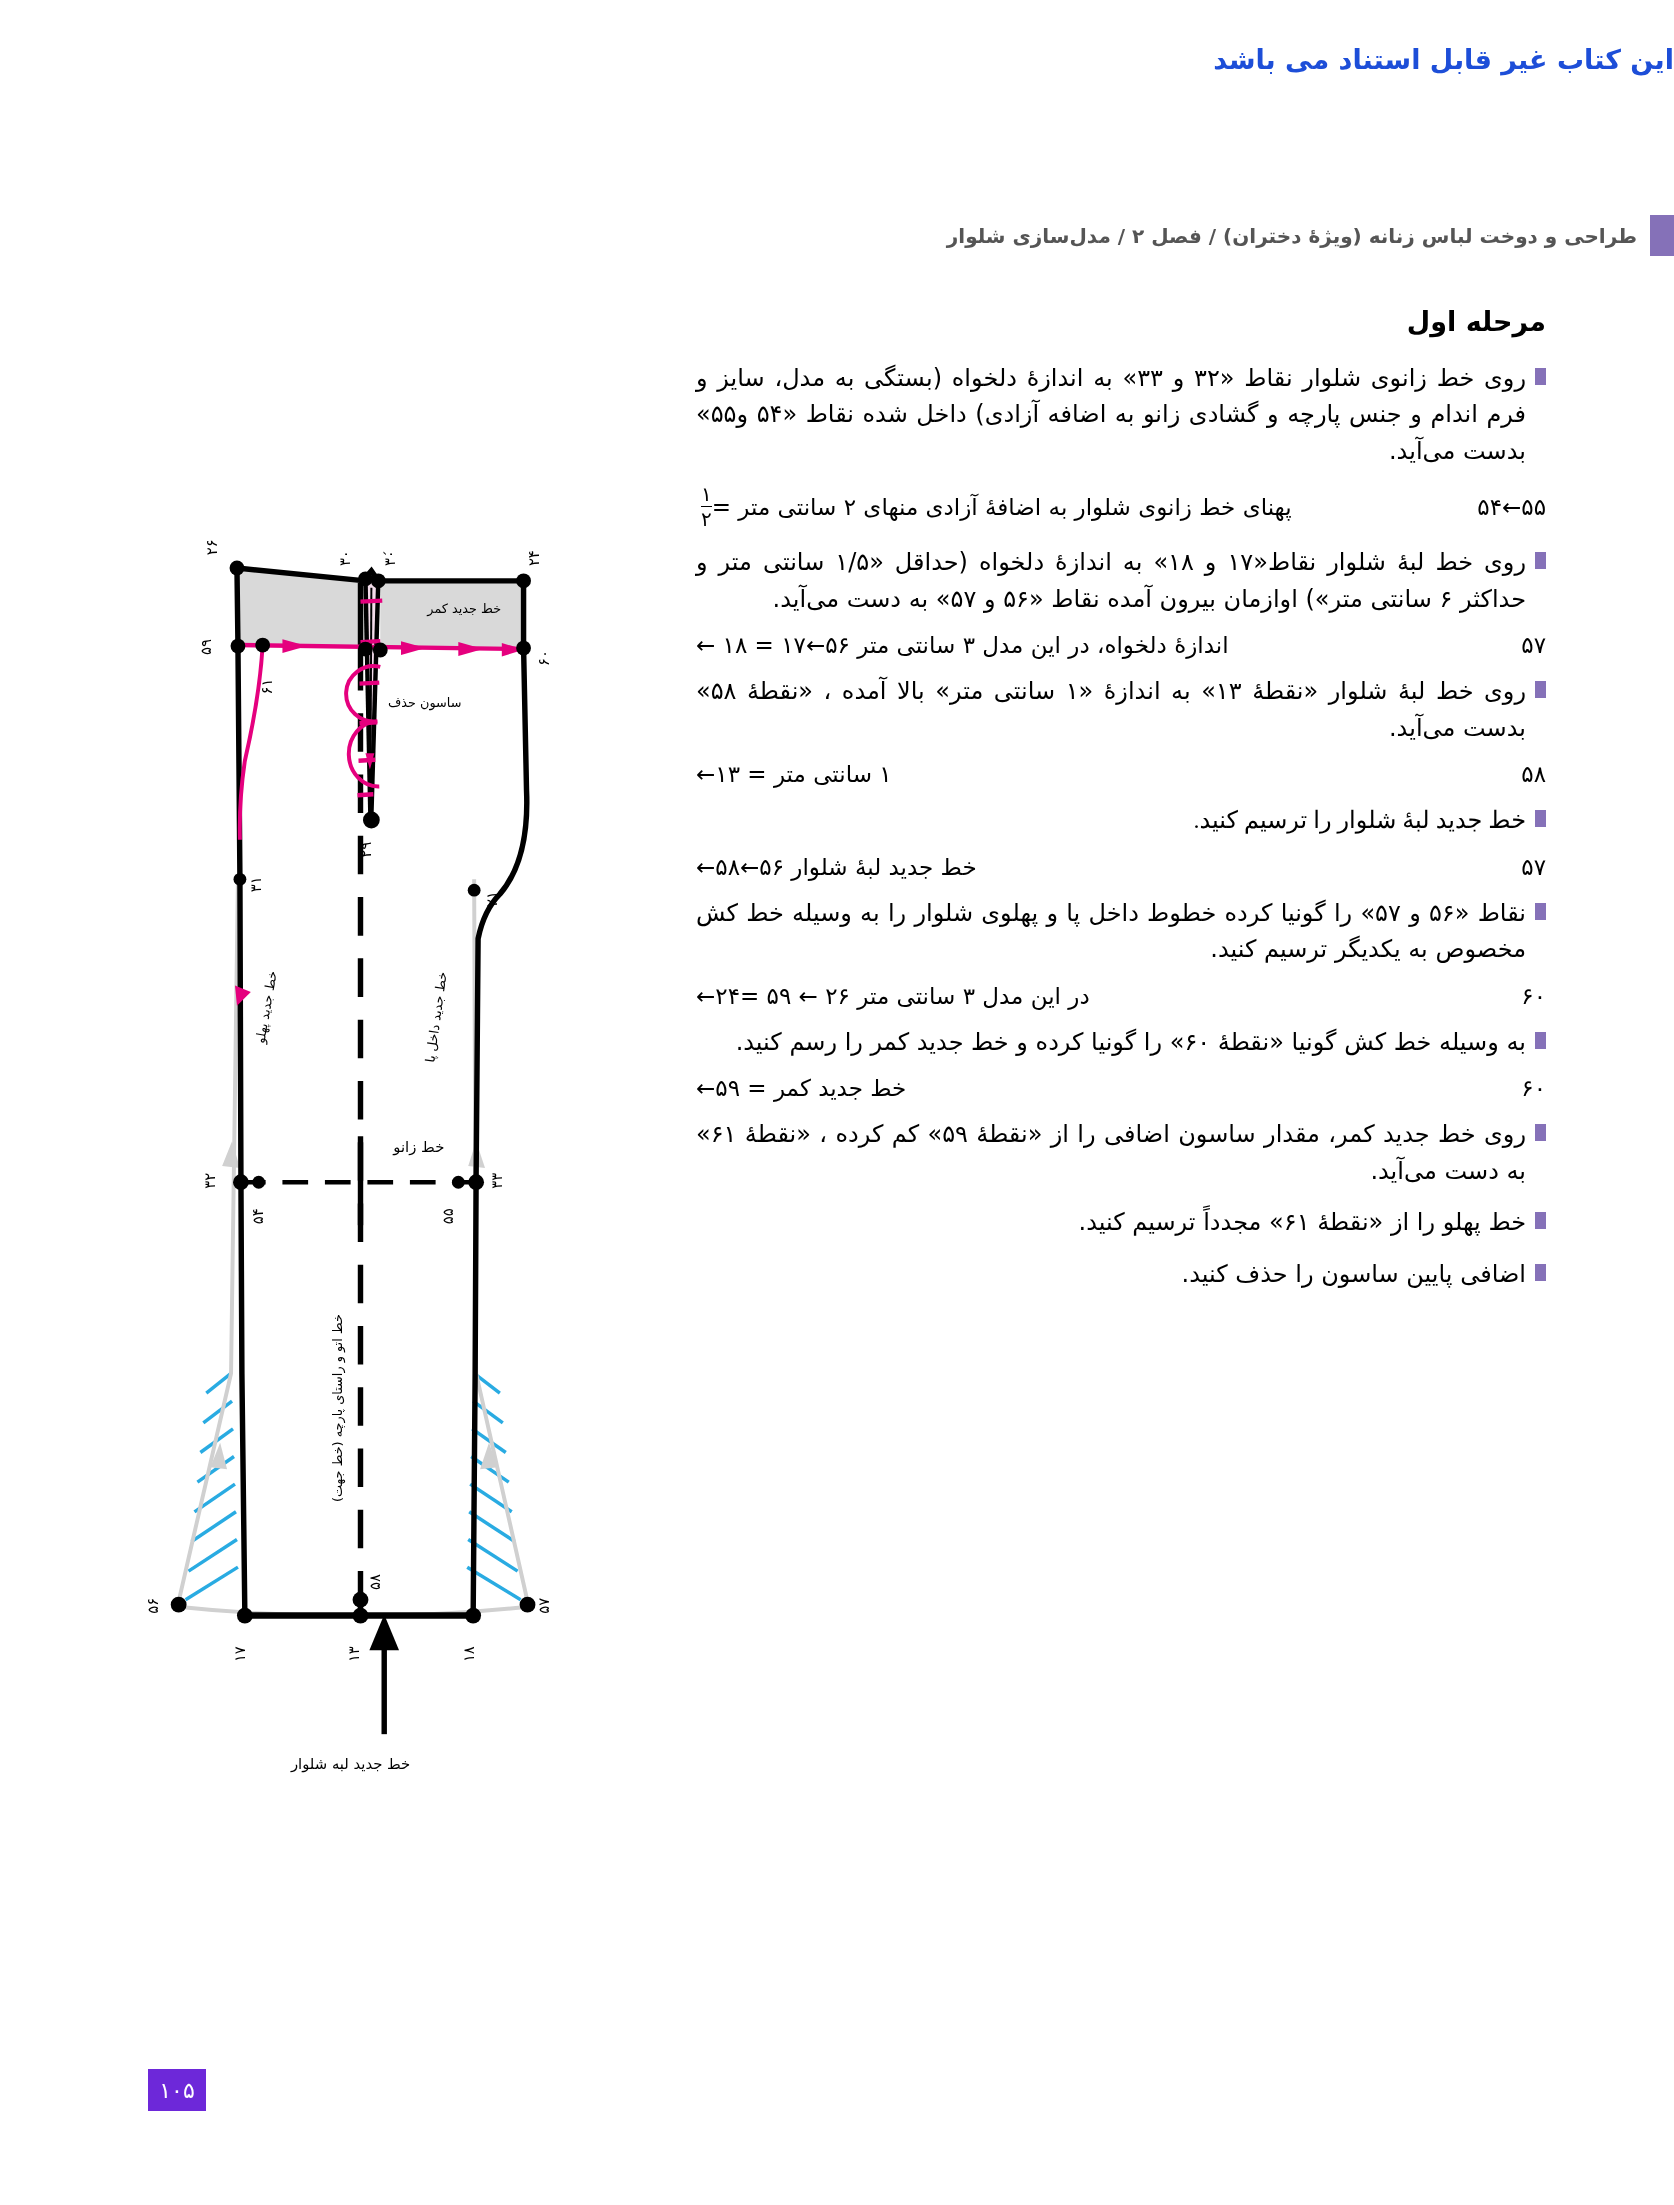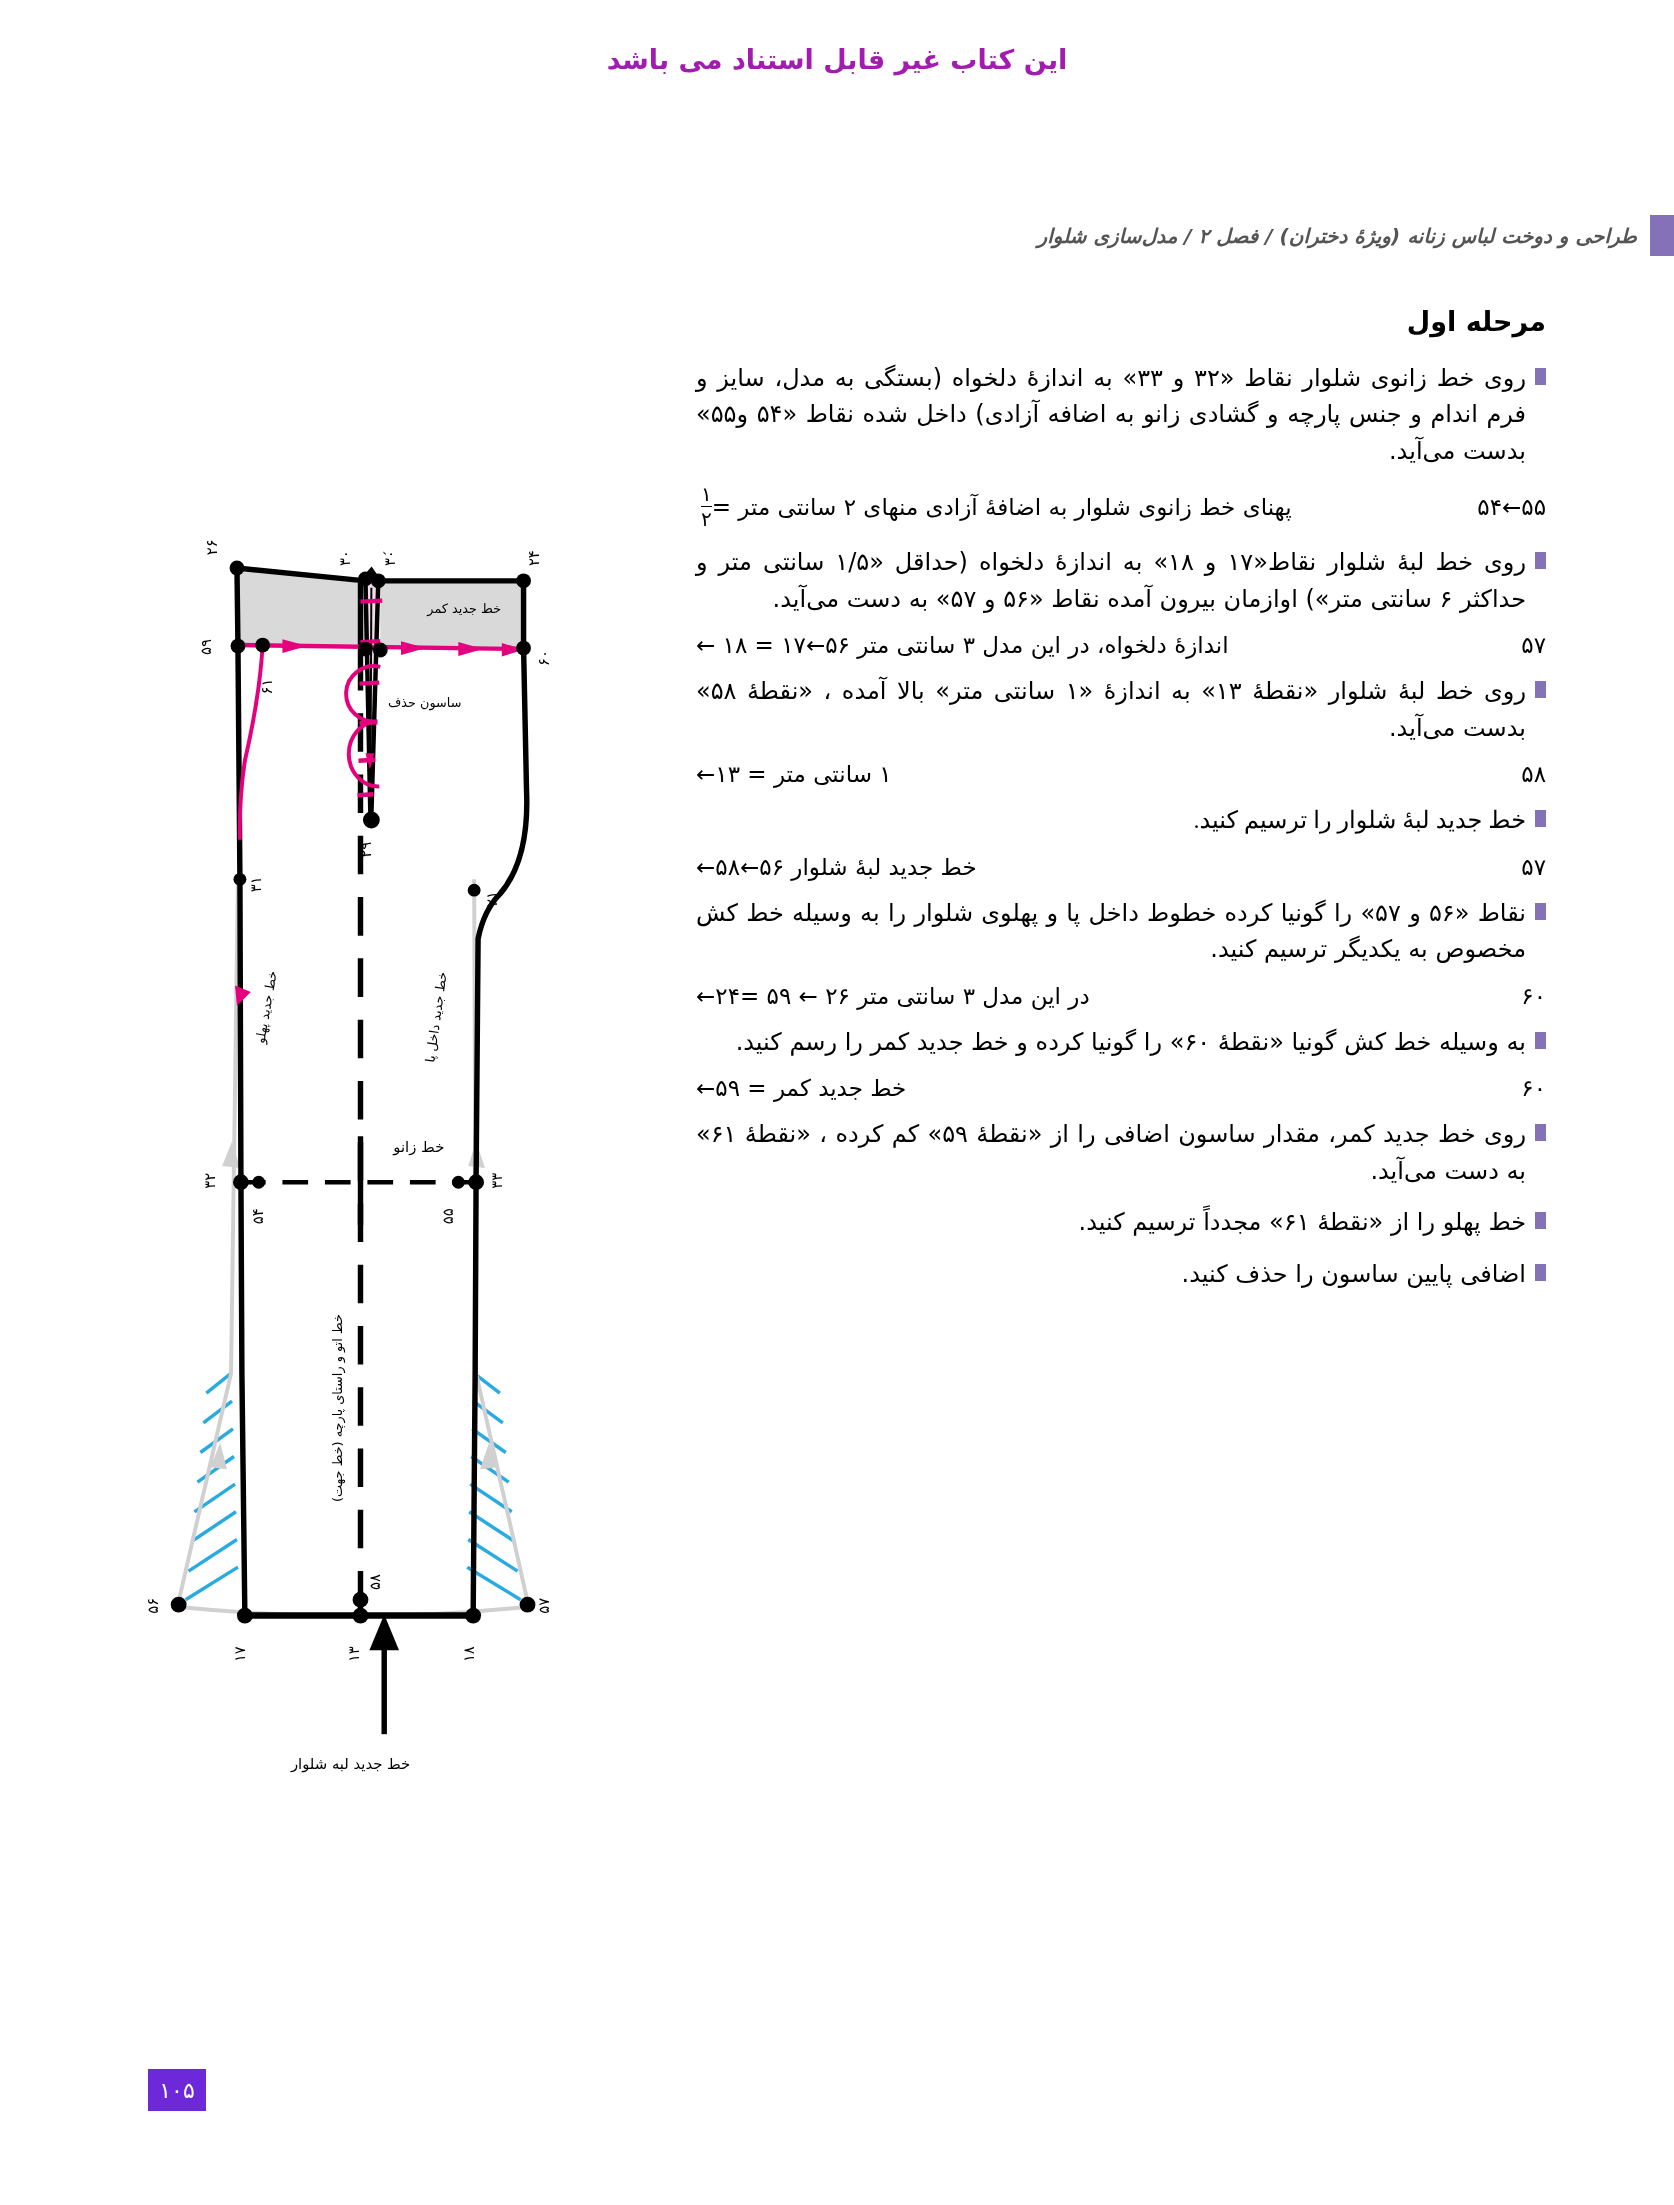--- a/index.html
+++ b/index.html
@@ -5,35 +5,34 @@
 <style>
   html,body{margin:0;padding:0;background:#fff;}
   body{
     width:1674px;height:2205px;position:relative;overflow:hidden;
     font-family:"DejaVu Sans","Liberation Sans",sans-serif;
     color:#000;
   }
   
   .top-note{
     position:absolute;top:44px;left:0;width:100%;
-    text-align:center;font-size:27px;font-weight:600;letter-spacing:0;
-    color:#a21caf;
+    font-size:27px;font-weight:600;letter-spacing:0;
+    color:#1d4ed8;
   }
   
   .running-header{
     position:absolute;top:215px;right:0;left:168px;
     display:flex;align-items:center;justify-content:flex-start;
     direction:rtl;
   }
   .rh-swatch{
     width:24px;height:41px;background:#8571b8;flex:0 0 auto;margin-left:13px;
   }
   .rh-text{
     font-size:20px;font-weight:600;color:#555;white-space:nowrap;
-    font-style:italic;
   }
   
   .text-col{
     position:absolute;top:306px;right:128px;width:850px;
     direction:rtl;text-align:justify;
   }
   .step-title{
     font-size:27px;font-weight:700;text-align:right;margin:0 0 23px 0;
     color:#000;
   }

